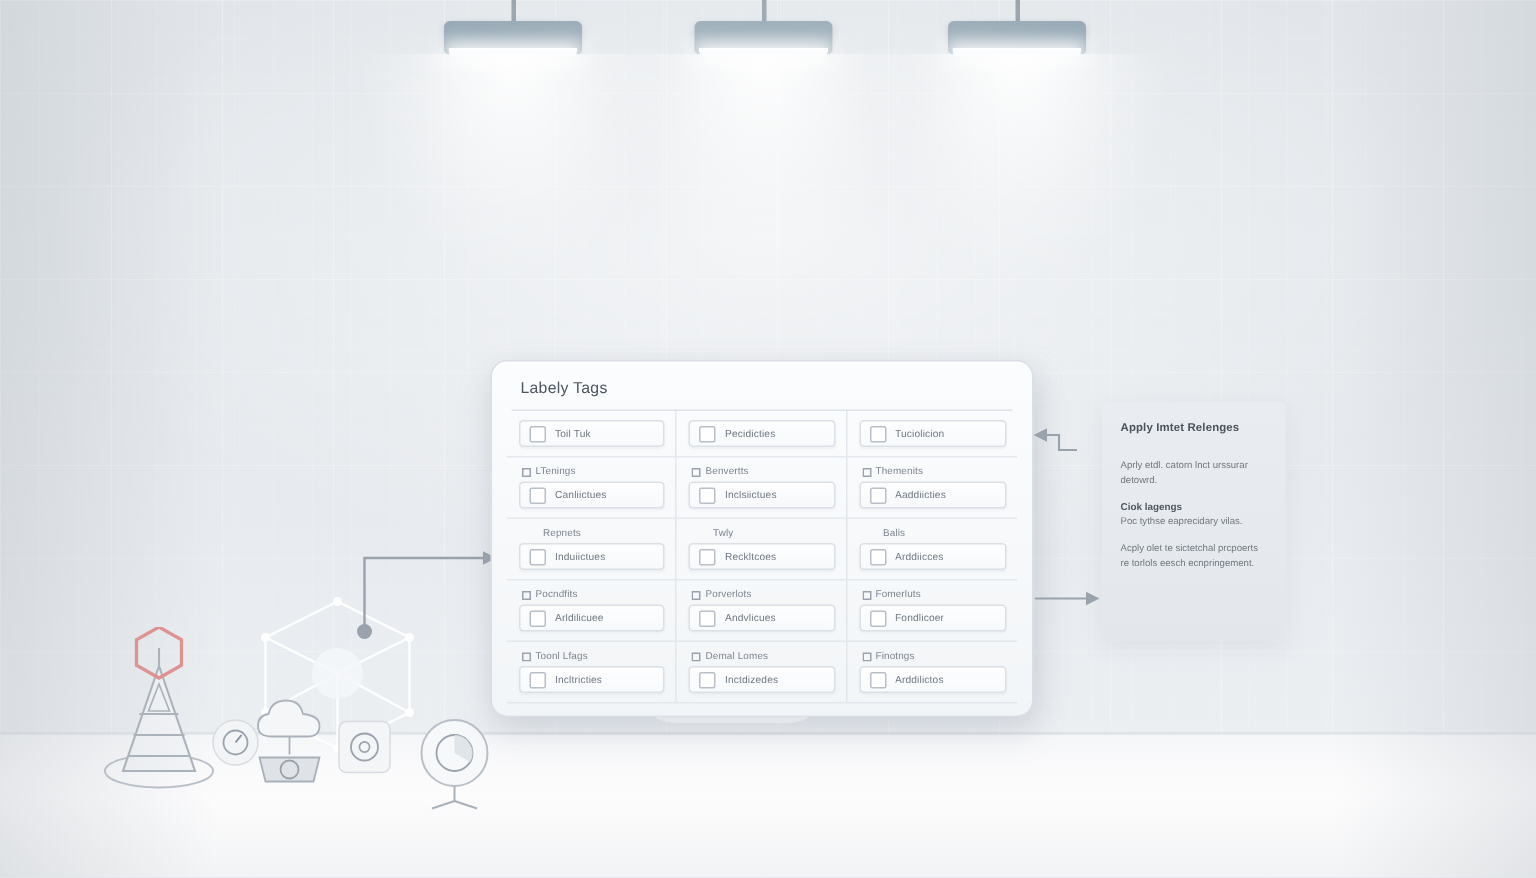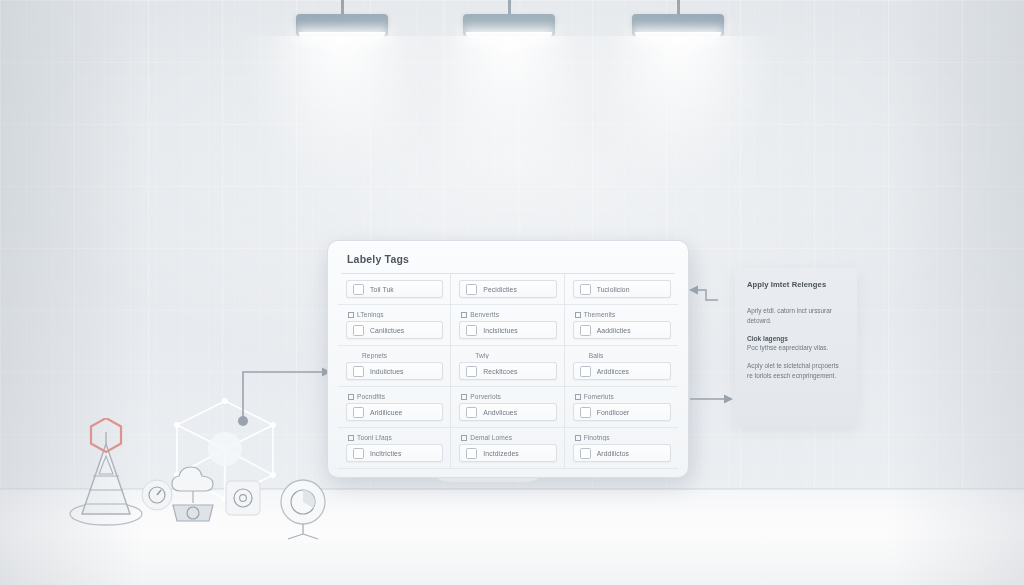--- a/index.html
+++ b/index.html
@@ -81,21 +81,21 @@
   }
   #card{
     position:absolute;left:327px;top:240px;width:360px;height:236px;
     background:linear-gradient(180deg,#fbfcfd 0%,#f6f8fa 55%,#f2f5f7 100%);
     border:1px solid rgba(214,220,227,.9);
     border-radius:11px;
     box-shadow:0 10px 22px rgba(150,161,174,.22),0 1px 0 rgba(255,255,255,.9) inset;
     overflow:hidden;
   }
   #card-title{
-    font-size:10.5px;font-weight:700;color:#4d555e;letter-spacing:.2px;
+    font-size:10.5px;font-weight:400;color:#4d555e;letter-spacing:.2px;
     padding:12px 0 0 19px;
   }
   #card-title-rule{
     margin:8px 13px 0 13px;height:1px;background:rgba(219,225,231,.95);
   }
   .grid{
     display:grid;grid-template-columns:1fr 1fr 1fr;
     margin:0 10px;
   }
   .cell{

